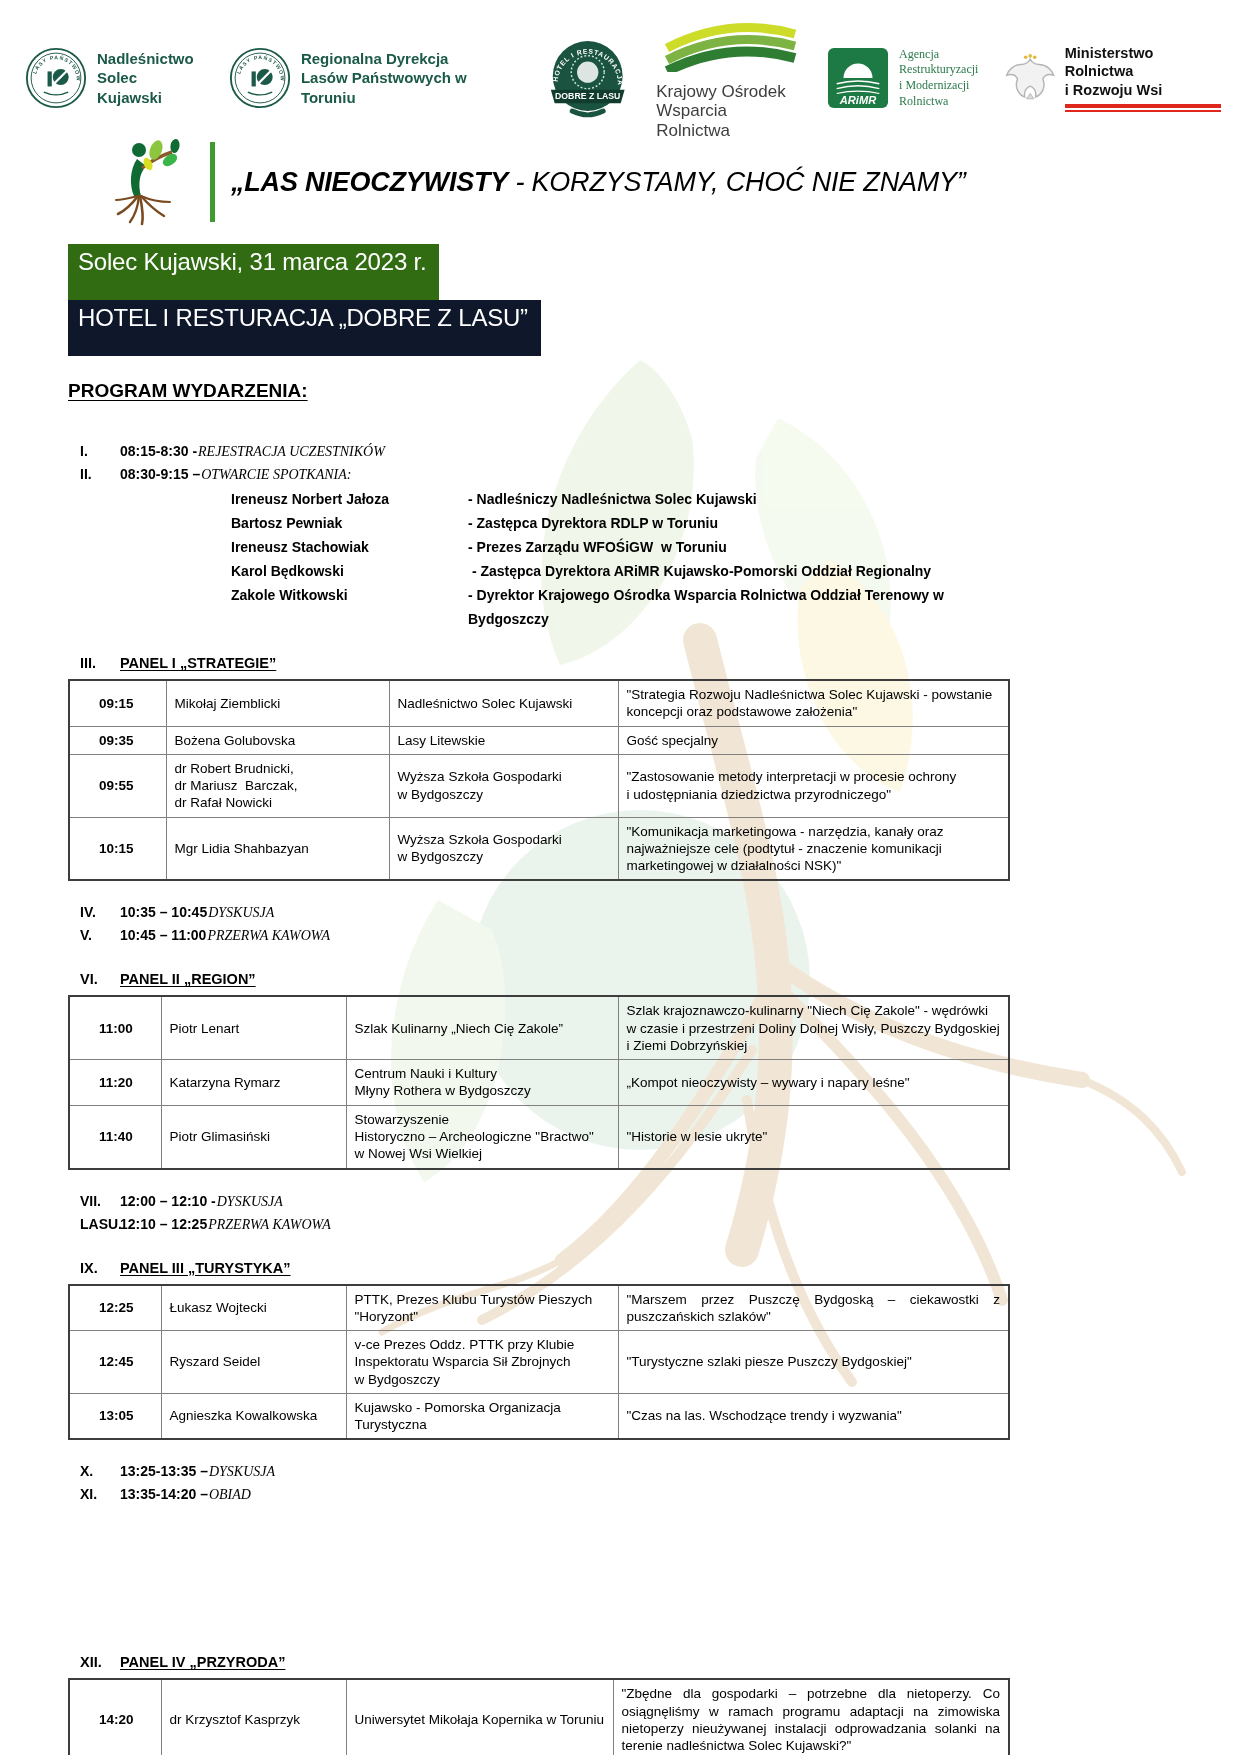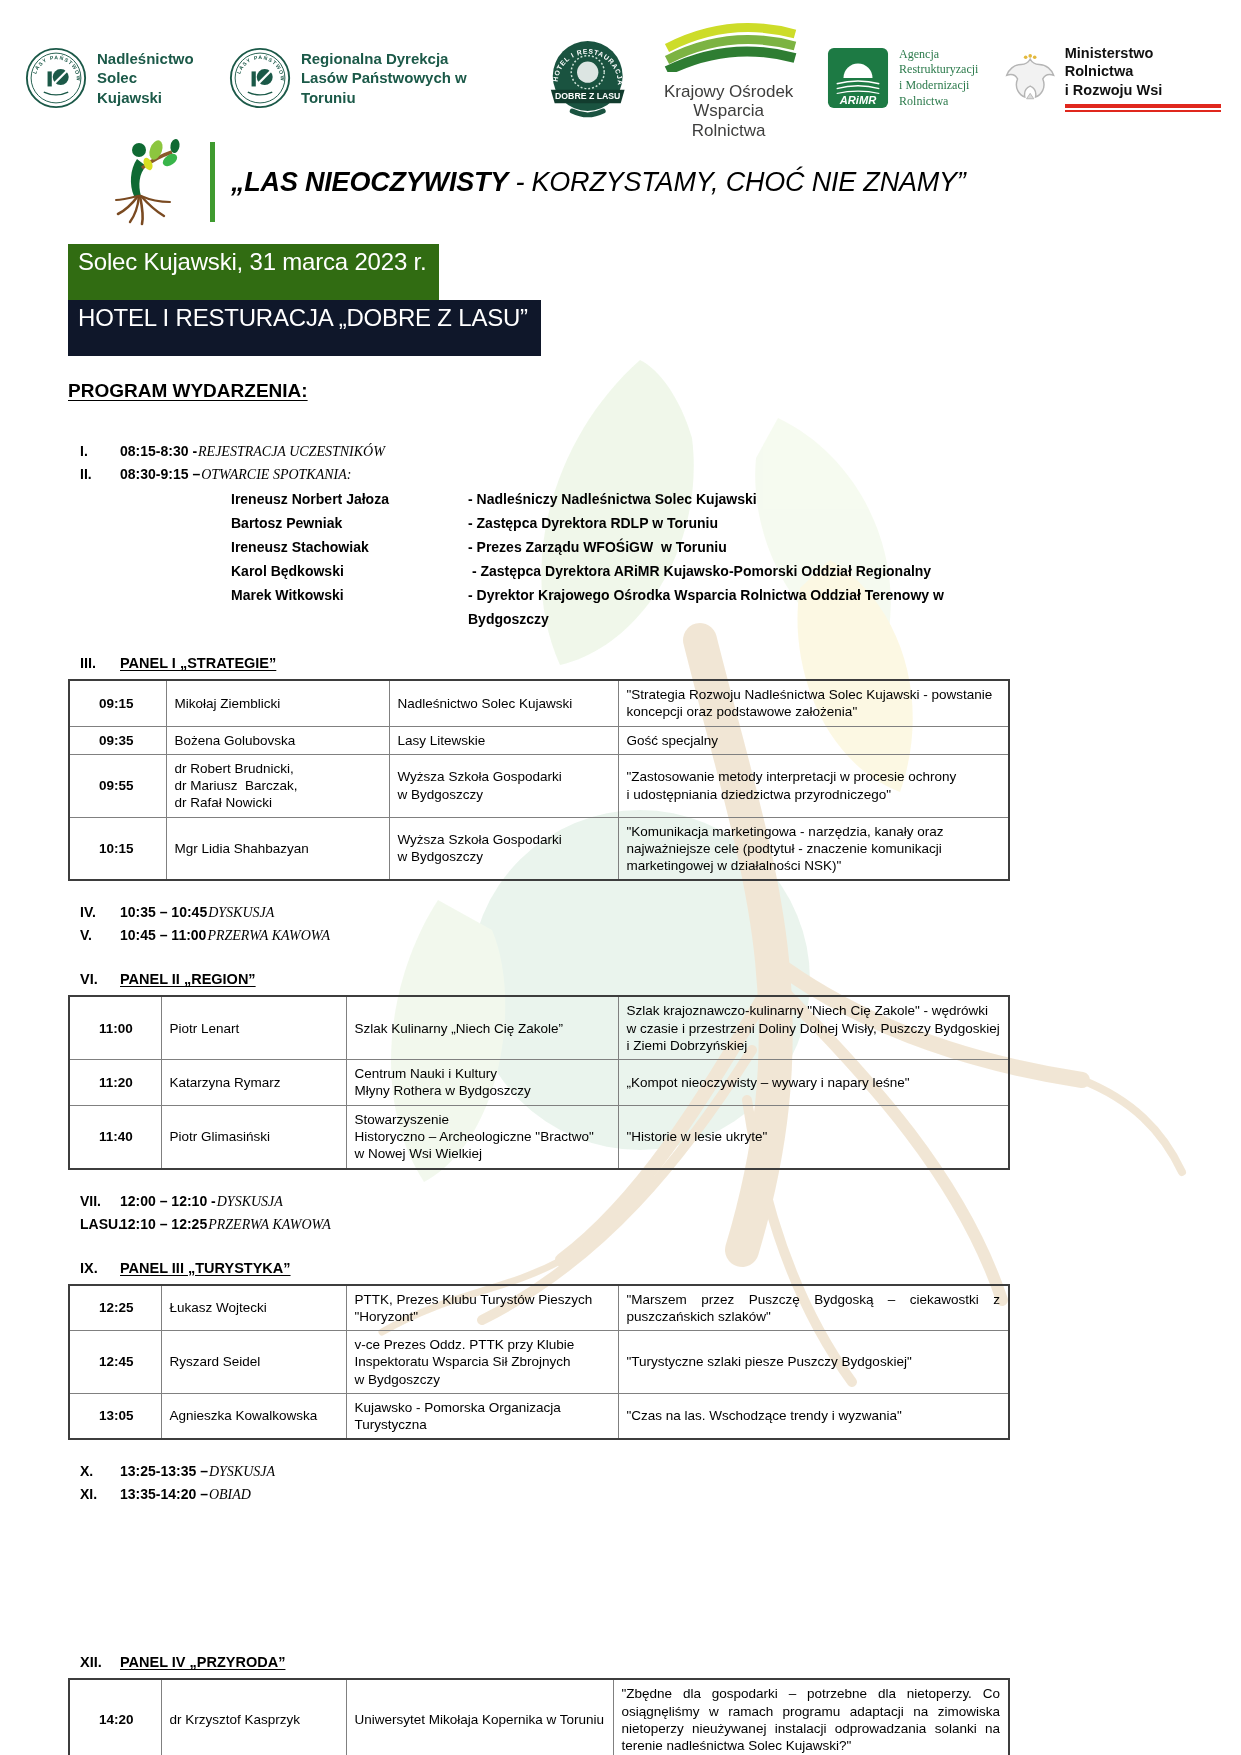--- a/index.html
+++ b/index.html
@@ -6,21 +6,21 @@
   .page{width:1241px;height:1755px;margin:0 auto;background:#ffffff;position:relative;overflow:hidden;
         font-family:"Liberation Sans",sans-serif;color:#000;}
   .watermark{position:absolute;left:0;top:0;width:1241px;height:1755px;z-index:1;pointer-events:none;}
   .content{position:relative;z-index:2;}
 
   
   .logos-row{display:flex;align-items:center;padding:30px 20px 0 25px;gap:26px;height:96px;}
   .logo{display:flex;align-items:center;gap:10px;}
   .logo-label{font-size:15px;font-weight:bold;color:#1b5948;line-height:1.3;white-space:pre-line;}
   .kowr{display:flex;flex-direction:column;align-items:center;}
-  .kowr-label{font-size:17px;color:#3e3e3d;line-height:1.12;white-space:pre-line;text-align:center;margin-top:10px;}
+  .kowr-label{font-size:17px;color:#3e3e3d;line-height:1.12;white-space:pre-line;text-align:left;margin-top:10px;}
   .arimr-label{font-family:"Liberation Serif",serif;font-size:12px;color:#2b7a4b;line-height:1.3;white-space:pre-line;}
   .ministry{display:flex;align-items:center;gap:8px;}
   .ministry-text{font-size:14.5px;font-weight:bold;color:#111;line-height:1.25;white-space:pre-line;}
   .redline1{height:4px;background:#e0271d;margin-top:5px;}
   .redline2{height:2px;background:#e0271d;margin-top:2px;}
 
   
   .title-row{display:flex;align-items:center;margin:10px 0 0 112px;height:92px;}
   .green-bar{width:5px;height:80px;background:#3f9b2f;margin:0 16px 0 22px;}
   .main-title{font-size:27px;font-style:italic;letter-spacing:-0.2px;}
@@ -229,21 +229,21 @@
     </div>
         <div class="speaker-row">
       <span class="sname">Ireneusz Stachowiak</span>
           <span class="srole">- Prezes Zarządu WFOŚiGW  w Toruniu</span>
     </div>
         <div class="speaker-row">
       <span class="sname">Karol Będkowski</span>
           <span class="srole"> - Zastępca Dyrektora ARiMR Kujawsko-Pomorski Oddział Regionalny</span>
     </div>
         <div class="speaker-row">
-      <span class="sname">Marek Witkowski</span>
+      <span class="sname">Zakole Witkowski</span>
           <span class="srole">- Dyrektor Krajowego Ośrodka Wsparcia Rolnictwa Oddział Terenowy w Bydgoszczy</span>
     </div>
       </div>
 
     <div class="panel-heading">
       <span class="anum">III.</span><span class="panel-title">PANEL I „STRATEGIE”</span>
     </div>
     <table class="t1">
       <colgroup>
           <col>

